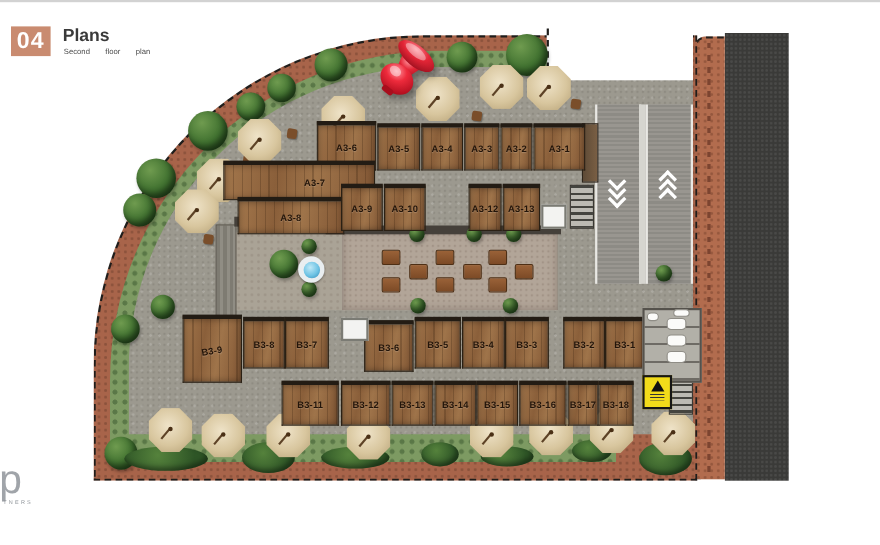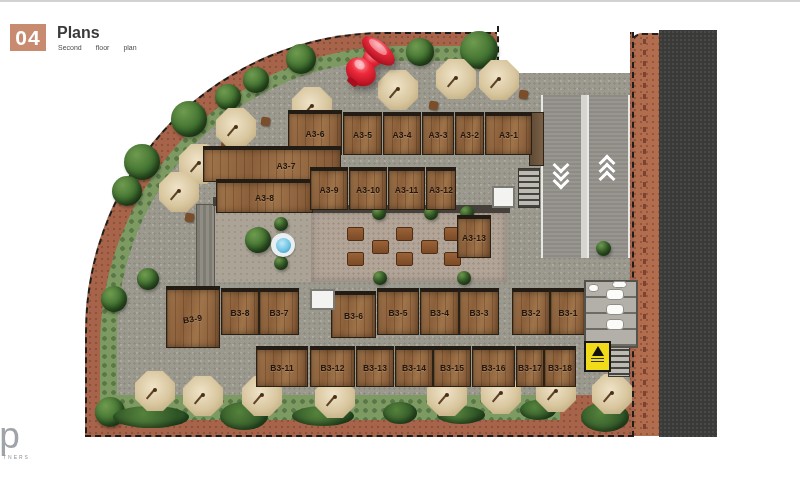--- a/index.html
+++ b/index.html
@@ -256,27 +256,24 @@
       </div>
       <div class="unit" style="left: 216px; top: 179px; width: 95px; height: 29px;">
         <span>A3-8</span>
       </div>
       <div class="unit" style="left: 310px; top: 167px; width: 36px; height: 38px;">
         <span>A3-9</span>
       </div>
       <div class="unit" style="left: 349px; top: 167px; width: 36px; height: 38px;">
         <span>A3-10</span>
       </div>
-      <div class="unit" style="left: 388px; top: 167px; width: 35px; height: 38px;">
-        <span>A3-11</span>
-      </div>
       <div class="unit" style="left: 426px; top: 167px; width: 28px; height: 38px;">
         <span>A3-12</span>
       </div>
-      <div class="unit" style="left: 457px; top: 167px; width: 32px; height: 38px; margin-top: 48px;">
+      <div class="unit" style="left: 457px; top: 167px; width: 32px; height: 38px;">
         <span>A3-13</span>
       </div>
       <div class="unit tilt" style="left: 166px; top: 286px; width: 52px; height: 57px;">
         <span>B3-9</span>
       </div>
       <div class="unit" style="left: 221px; top: 288px; width: 36px; height: 42px;">
         <span>B3-8</span>
       </div>
       <div class="unit" style="left: 259px; top: 288px; width: 38px; height: 42px;">
         <span>B3-7</span>

